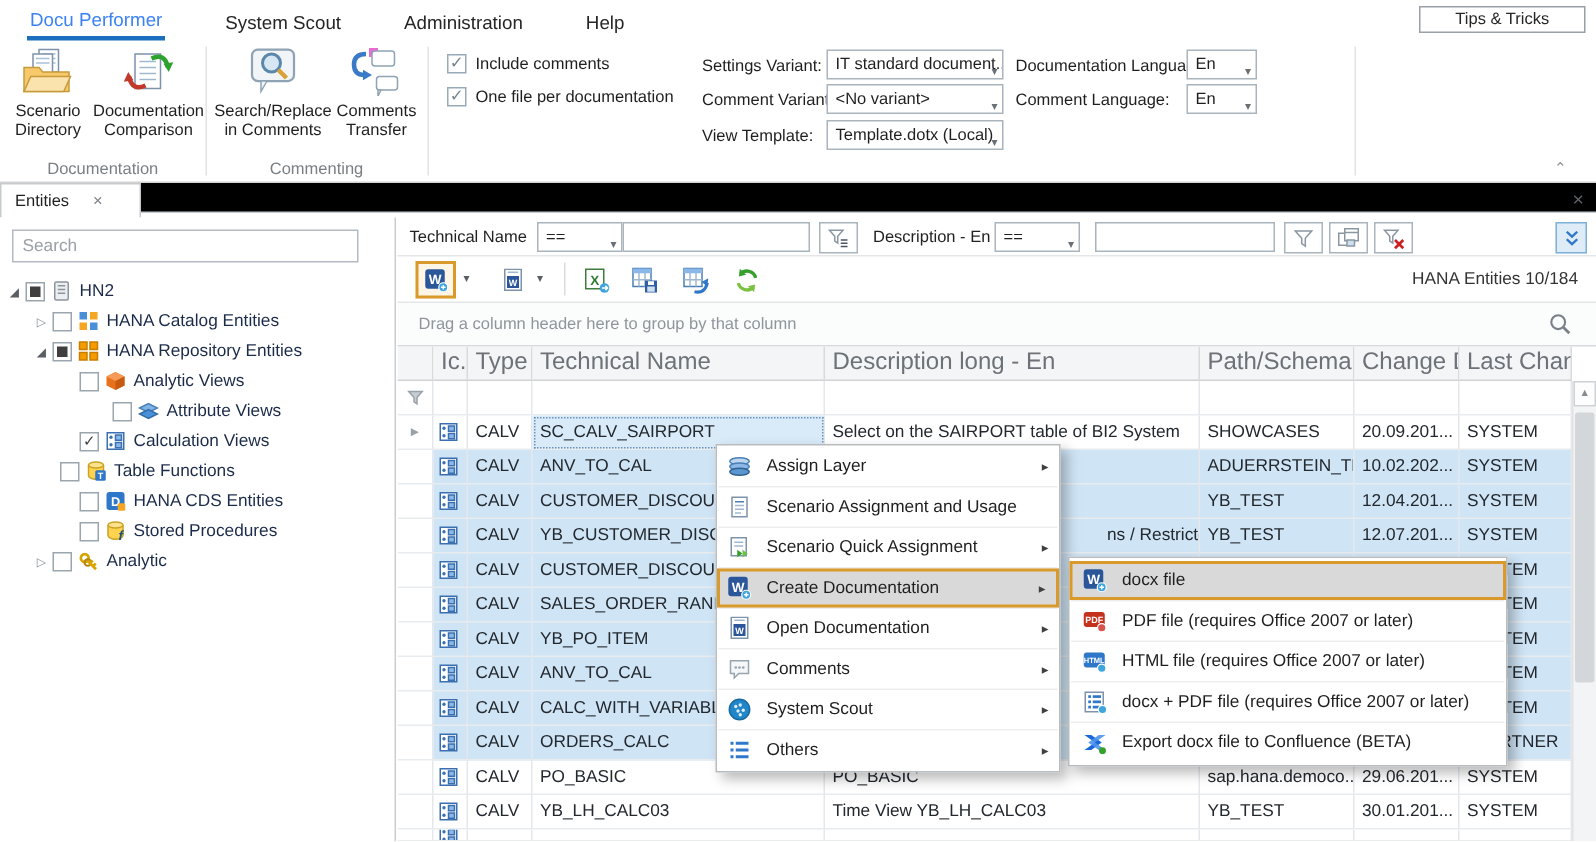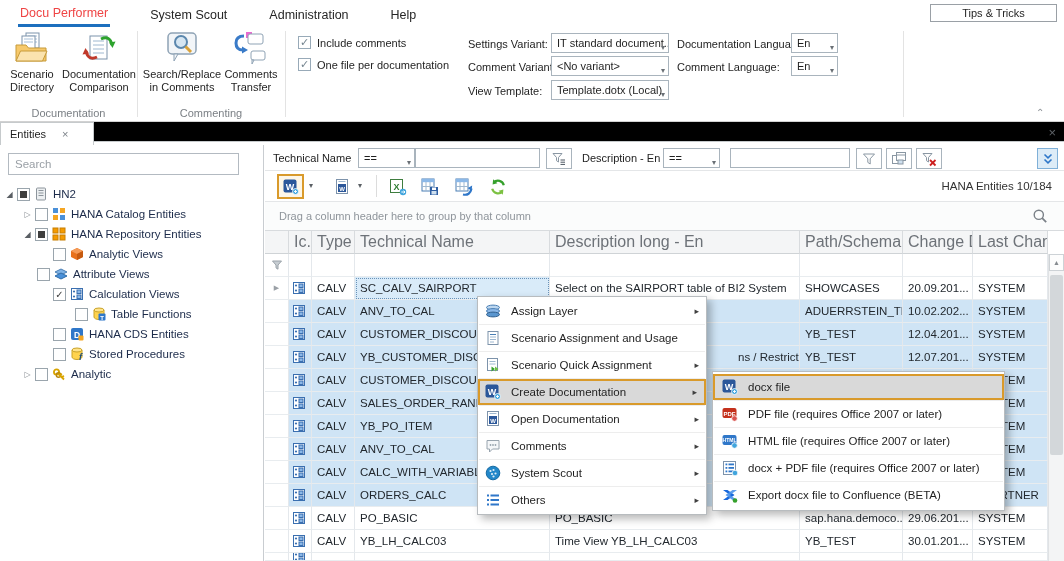--- a/index.html
+++ b/index.html
@@ -3,22 +3,22 @@
 <meta charset="utf-8">
 <style>
   html,body{margin:0;padding:0;background:#fff;}
   *{box-sizing:border-box;}
   .app{position:relative;width:1064px;height:561px;background:#fff;
        font-family:"Liberation Sans",sans-serif;font-size:11px;color:#1f1f1f;overflow:hidden;}
   .ic svg{display:block;}
   
   .menubar{position:absolute;left:0;top:0;width:100%;height:28px;background:#fff;display:flex;align-items:center;padding-left:18px;}
   .mtab{font-size:12.5px;color:#262626;margin-right:38px;padding:5px 2px 4px;cursor:default;}
-  .mtab.active{color:#ef4444;border-bottom:3px solid #1c6fbe;}
-  .tips{position:absolute;right:7px;top:4px;width:127px;height:18px;background:#fff;border:1px solid #9aa0a6;font-size:11px;color:#262626;font-family:inherit;}
+  .mtab.active{color:#3b82f6;border-bottom:3px solid #1c6fbe;}
+  .tips{position:absolute;right:7px;top:4px;width:111px;height:18px;background:#fff;border:1px solid #9aa0a6;font-size:11px;color:#262626;font-family:inherit;}
   
   .ribbon{position:absolute;left:0;top:28px;width:100%;height:94px;background:#fff;border-bottom:1px solid #d2d2d2;}
   .rdiv{position:absolute;top:3px;height:86px;width:1px;background:#e3e3e3;}
   .rbtn{position:absolute;top:4px;display:flex;flex-direction:column;align-items:center;text-align:center;cursor:default;}
   .rbtn .lbl{line-height:13px;margin-top:4px;color:#1f1f1f;}
   .rcap{position:absolute;bottom:2px;text-align:center;color:#7a7f84;font-size:11px;}
   .rcollapse{position:absolute;left:1036px;bottom:3px;color:#8a8f94;font-size:10px;}
   .rchk{position:absolute;display:flex;align-items:center;}
   .rchk .box{width:13px;height:13px;border:1px solid #98aab8;background:#fff;color:#74848f;font-size:11px;line-height:11px;text-align:center;margin-right:6px;}
   .rfield-lbl{position:absolute;color:#1f1f1f;}
@@ -257,21 +257,21 @@
     <span class="tcb unchecked"></span>
     <span class="tic ic">
             <svg width="14" height="14">
               <polygon points="7,1 13,4 13,10 7,13 1,10 1,4" fill="#e8711c"></polygon>
               <polygon points="7,1 13,4 7,7 1,4" fill="#f59b57"></polygon>
               <polygon points="7,7 13,4 13,10 7,13" fill="#c65a10"></polygon>
             </svg>
           </span>
     <span class="tlb">Analytic Views</span>
         </div>
-        <div class="trow" style="padding-left:23px">
+        <div class="trow" style="padding-left:61px">
           <span class="texp"></span>
     <span class="tcb unchecked"></span>
     <span class="tic ic">
             <svg width="14" height="14">
               <polygon points="1,5 7,2 13,5 7,8" fill="#7fb2e5" stroke="#4a7fb5"></polygon>
               <polygon points="1,9 7,6 13,9 7,12" fill="#4a90d9" stroke="#2f6ca8"></polygon>
             </svg>
           </span>
     <span class="tlb">Attribute Views</span>
         </div>
@@ -282,21 +282,21 @@
             <svg width="14" height="14">
               <rect x="1.5" y="1.5" width="11" height="11" fill="#fff" stroke="#3a6fb0"></rect>
               <rect x="7" y="3" width="4" height="3.5" fill="#8bb8e8" stroke="#3a6fb0"></rect>
               <rect x="7" y="8" width="4" height="3.5" fill="#8bb8e8" stroke="#3a6fb0"></rect>
               <circle cx="4" cy="4.5" r="1.1" fill="#3a6fb0"></circle>
               <circle cx="4" cy="9.5" r="1.1" fill="#3a6fb0"></circle>
             </svg>
           </span>
     <span class="tlb">Calculation Views</span>
         </div>
-        <div class="trow" style="padding-left:61px">
+        <div class="trow" style="padding-left:26px">
           <span class="texp"></span>
     <span class="tcb unchecked"></span>
     <span class="tic ic">
             <svg width="14" height="14">
               <path d="M2 3v7c0 1.4 2.2 2.5 5 2.5s5-1.1 5-2.5V3" fill="#ffd34d" stroke="#c9a227"></path>
               <ellipse cx="7" cy="3" rx="5" ry="2" fill="#ffe38a" stroke="#c9a227"></ellipse>
               <rect x="6.5" y="6.5" width="7" height="7" rx="1" fill="#2f77c9"></rect>
               <text x="10" y="12.5" font-size="6" fill="#fff" text-anchor="middle" font-weight="bold">T</text>
             </svg>
           </span>

